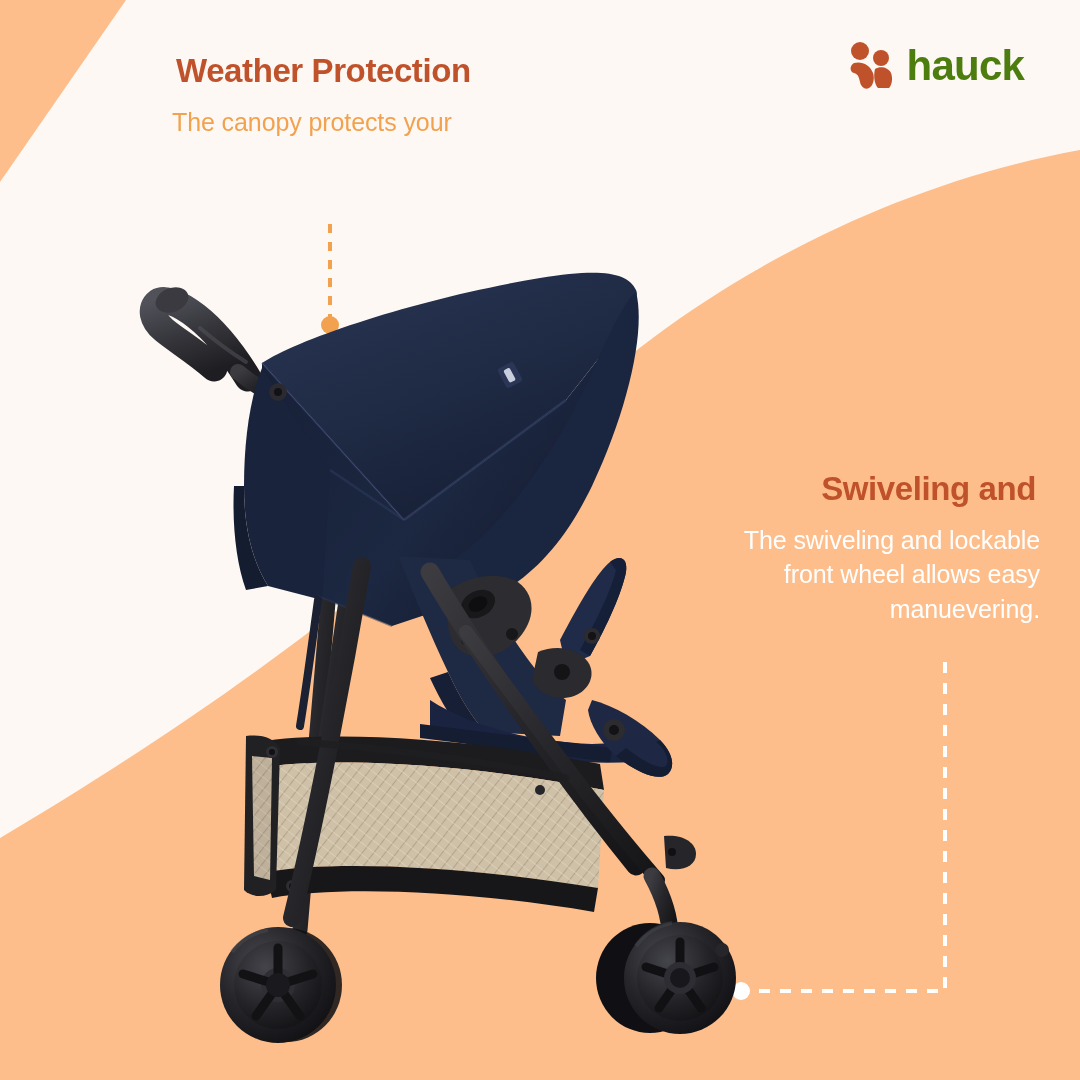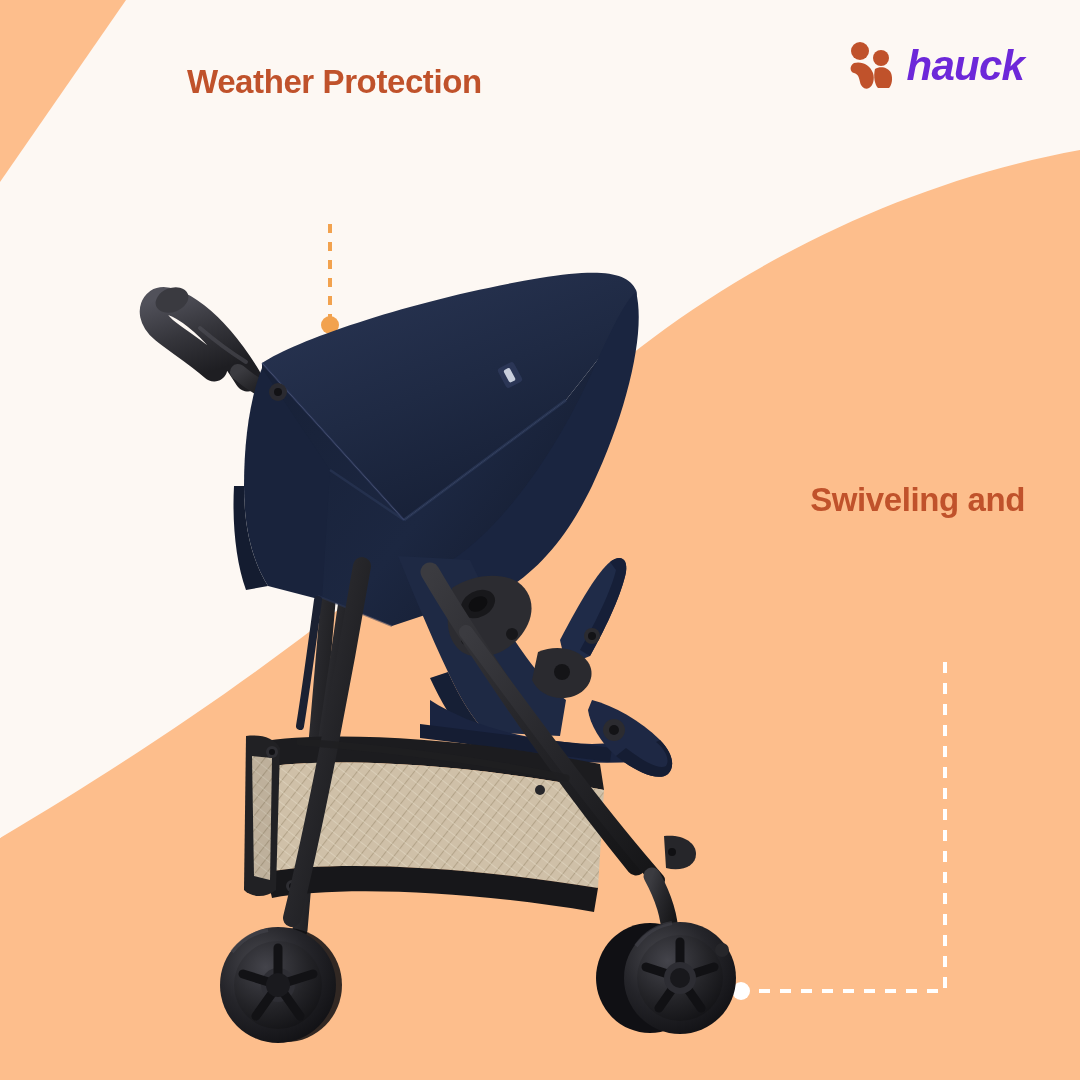--- a/index.html
+++ b/index.html
@@ -34,21 +34,21 @@
     top: 466px;
     width: 440px;
     text-align: right;
   }
   .heading {
     font-weight: bold;
     font-size: 33px;
     line-height: 1.18;
     letter-spacing: -0.4px;
     color: #C0522B;
-    margin: 15px;
+    margin: 4px;
   }
   .body-text {
     font-size: 25px;
     line-height: 1.38;
     margin: 0;
     margin-top: 14px;
     letter-spacing: -0.1px;
   }
   .body-left { color: #F2A24E; }
   .body-right { color: #FFFFFF; }
@@ -58,24 +58,23 @@
     position: absolute;
     right: 56px;
     top: 41px;
     display: flex;
     align-items: center;
     gap: 9px;
   }
   .logo-word {
     font-size: 42px;
     font-weight: bold;
-    color: #6d28d9;
+    color: #4d7c0f;
     letter-spacing: -0.8px;
     line-height: 1;
-    font-style: italic;
   }
 </style>
 </head>
 <body>
 
 <div id="canvas">
 
   <svg class="layer" viewBox="0 0 1080 1080" width="1080" height="1080">
 
     <rect x="0" y="0" width="1080" height="1080" fill="#FDF8F3"></rect>
@@ -328,29 +327,34 @@
       <circle cx="680" cy="978" r="10" fill="#18181C"></circle>
       <path d="M636,946 A56,56 0 0 1 672,923" stroke="#4A4A52" stroke-width="4" fill="none" opacity="0.45"></path>
 
       <circle cx="722" cy="950" r="7" fill="#26262A"></circle>
     </g>
   </svg>
 
   <div class="callout-left">
     <h2 class="heading">Weather Protection</h2>
     <p class="body-text body-left">
-      <br>
+      <span>The canopy protects your</span><br>
       <br>
     </p>
   </div>
 
   <div class="callout-right">
     <h2 class="heading">
       <span>Swiveling and</span><br>
     </h2>
+    <p class="body-text body-right">
+      <span>The swiveling and lockable</span><br>
+      <span>front wheel allows easy</span><br>
+      <span>manuevering.</span>
+    </p>
   </div>
 
   <div class="logo">
     <svg width="52" height="50" viewBox="0 0 52 50">
 
       <circle cx="14" cy="10" r="9" fill="#C0522B"></circle>
       <path d="M8,22 C16,20 24,24 27,32 C29,38 27,45 23,47
                C19,49 15,46 14,41 C13,36 12,33 8,32
                C4,31 3,25 8,22 Z" fill="#C0522B"></path>
 

